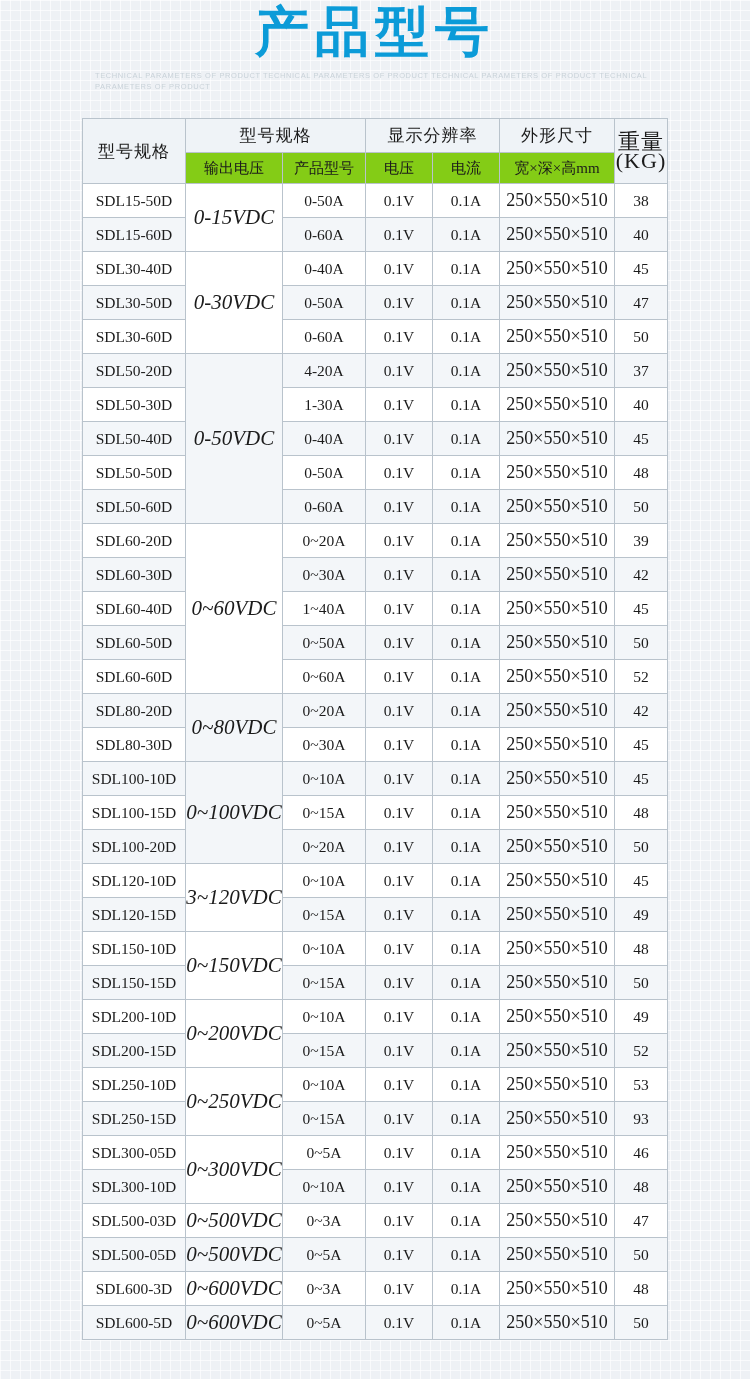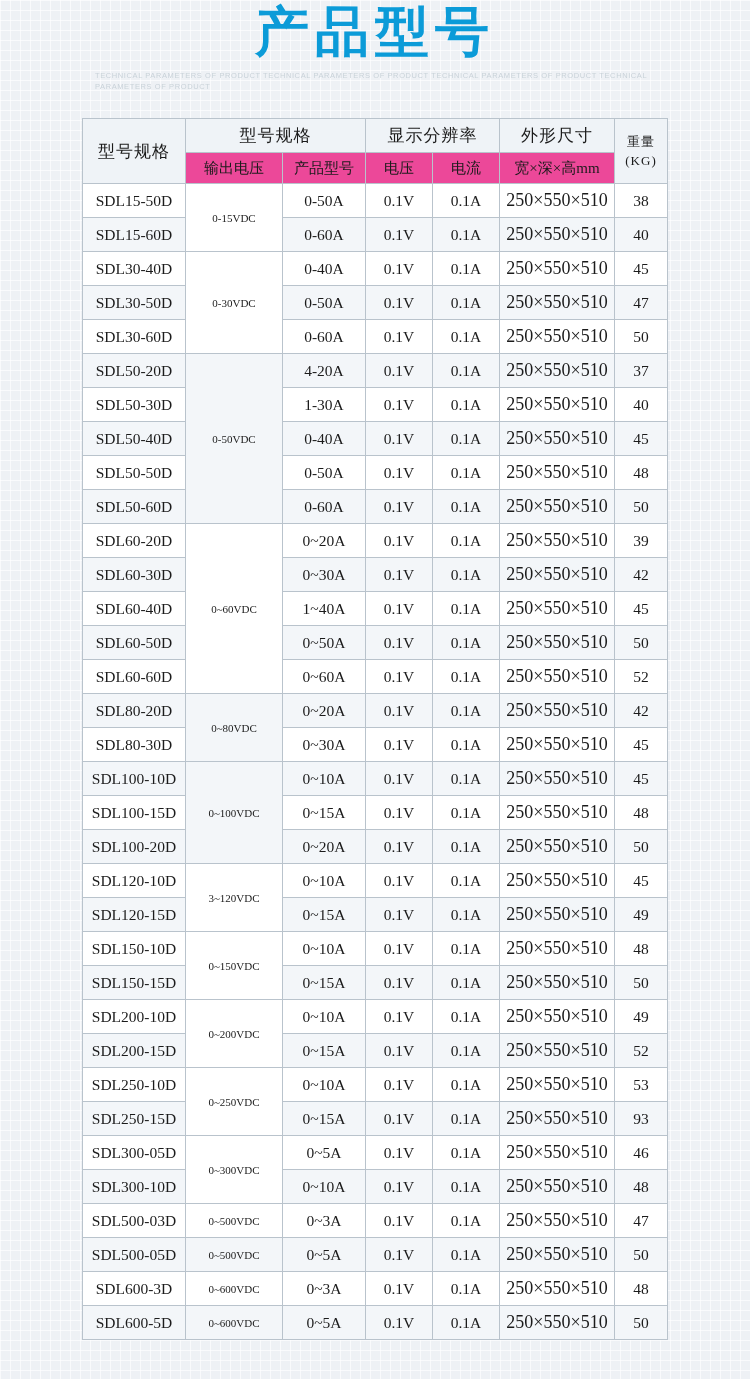--- a/index.html
+++ b/index.html
@@ -57,35 +57,35 @@
     padding:0;
   }
   
   .hdr td{
     background:#eff3f7;
     font-size:17px;
     height:33px;
     letter-spacing:1px;
   }
   .hdr2 td{
-    background:#ec4899;
+    background:#84cc16;
     font-size:15px;
     height:30px;
   }
   .hdr .weight-cell{
-    font-size:13px;
+    font-size:22px;
     line-height:19px;
     margin-left:13px;
   }
   tbody td{
     height:33px;
     font-size:15.5px;
   }
   td.model{font-size:15.5px;}
-  td.volt{font-size:11px;}
+  td.volt{font-size:21px;font-style:italic;}
   td.dim{font-size:18px;}
   
   tbody tr.alt td{background:#f4f7fa;}
   tbody tr td{background:#ffffff;}
   tbody tr.alt td{background:#f3f6f9;}
 </style>
 </head>
 <body>
 
 <div class="grid-bg"></div>

